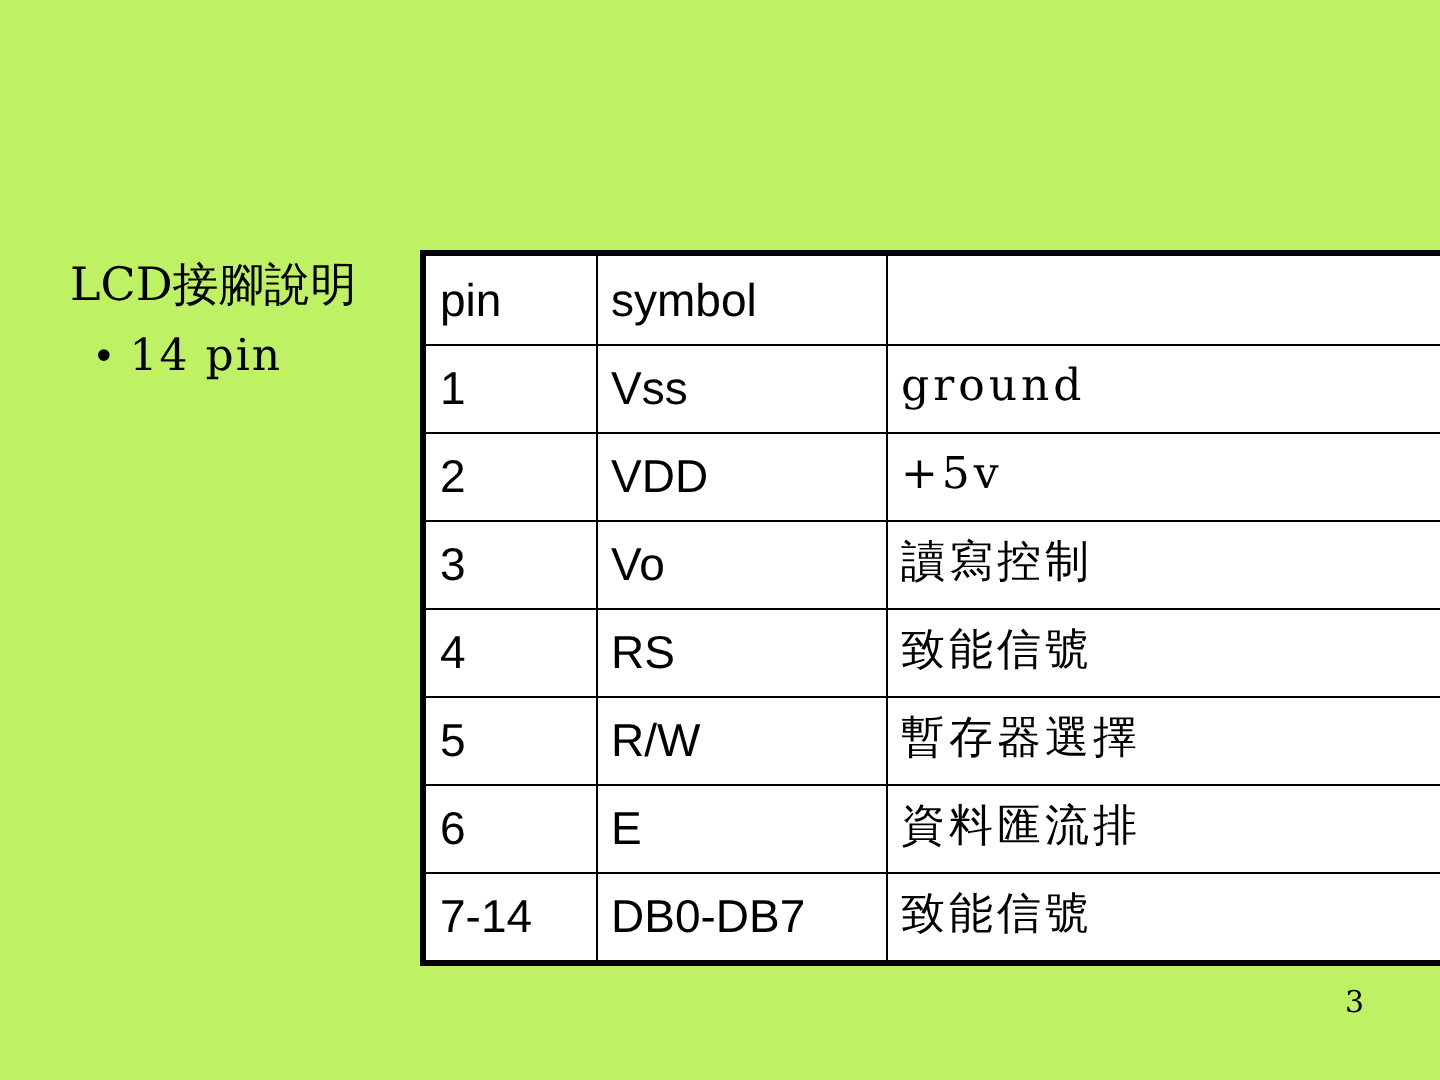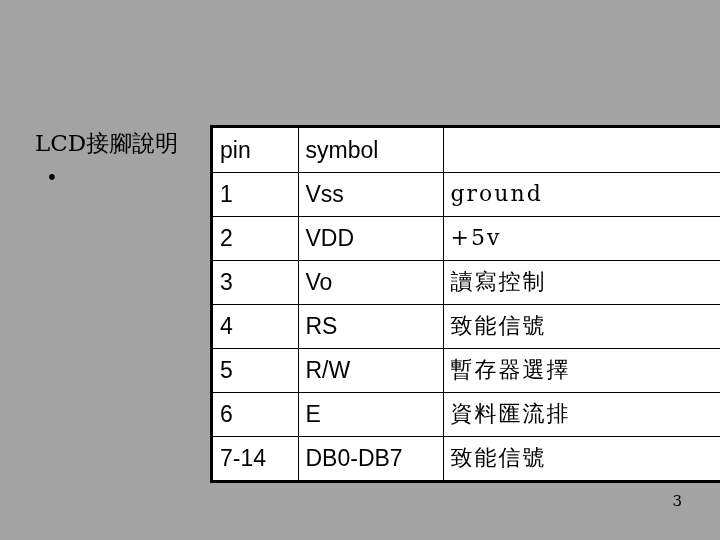--- a/index.html
+++ b/index.html
@@ -15,21 +15,21 @@
     overflow: hidden;
     position: relative;
   }
 
   
   .slide {
     position: absolute;
     left: 0; top: 0;
     width: 720px;
     height: 540px;
-    background: #a3a3a3;
+    background: #bef264;
   }
 
   
   .caption-block {
     position: absolute;
     left: 30px;
     top: 128px;
     width: 180px;
   }
   .caption-title {
@@ -126,20 +126,21 @@
 </style>
 </head>
 <body>
 
 <div class="slide">
 
   <div class="caption-block">
     <div class="caption-title">LCD接腳說明</div>
     <div class="caption-bullet-row">
       <span class="caption-bullet-dot">•</span>
+      <span class="caption-bullet-text">14 pin</span>
     </div>
   </div>
 
   <div class="pin-table-wrap">
     <table class="pin-table">
       <colgroup>
         <col class="c-pin">
         <col class="c-symbol">
         <col class="c-desc">
       </colgroup>

